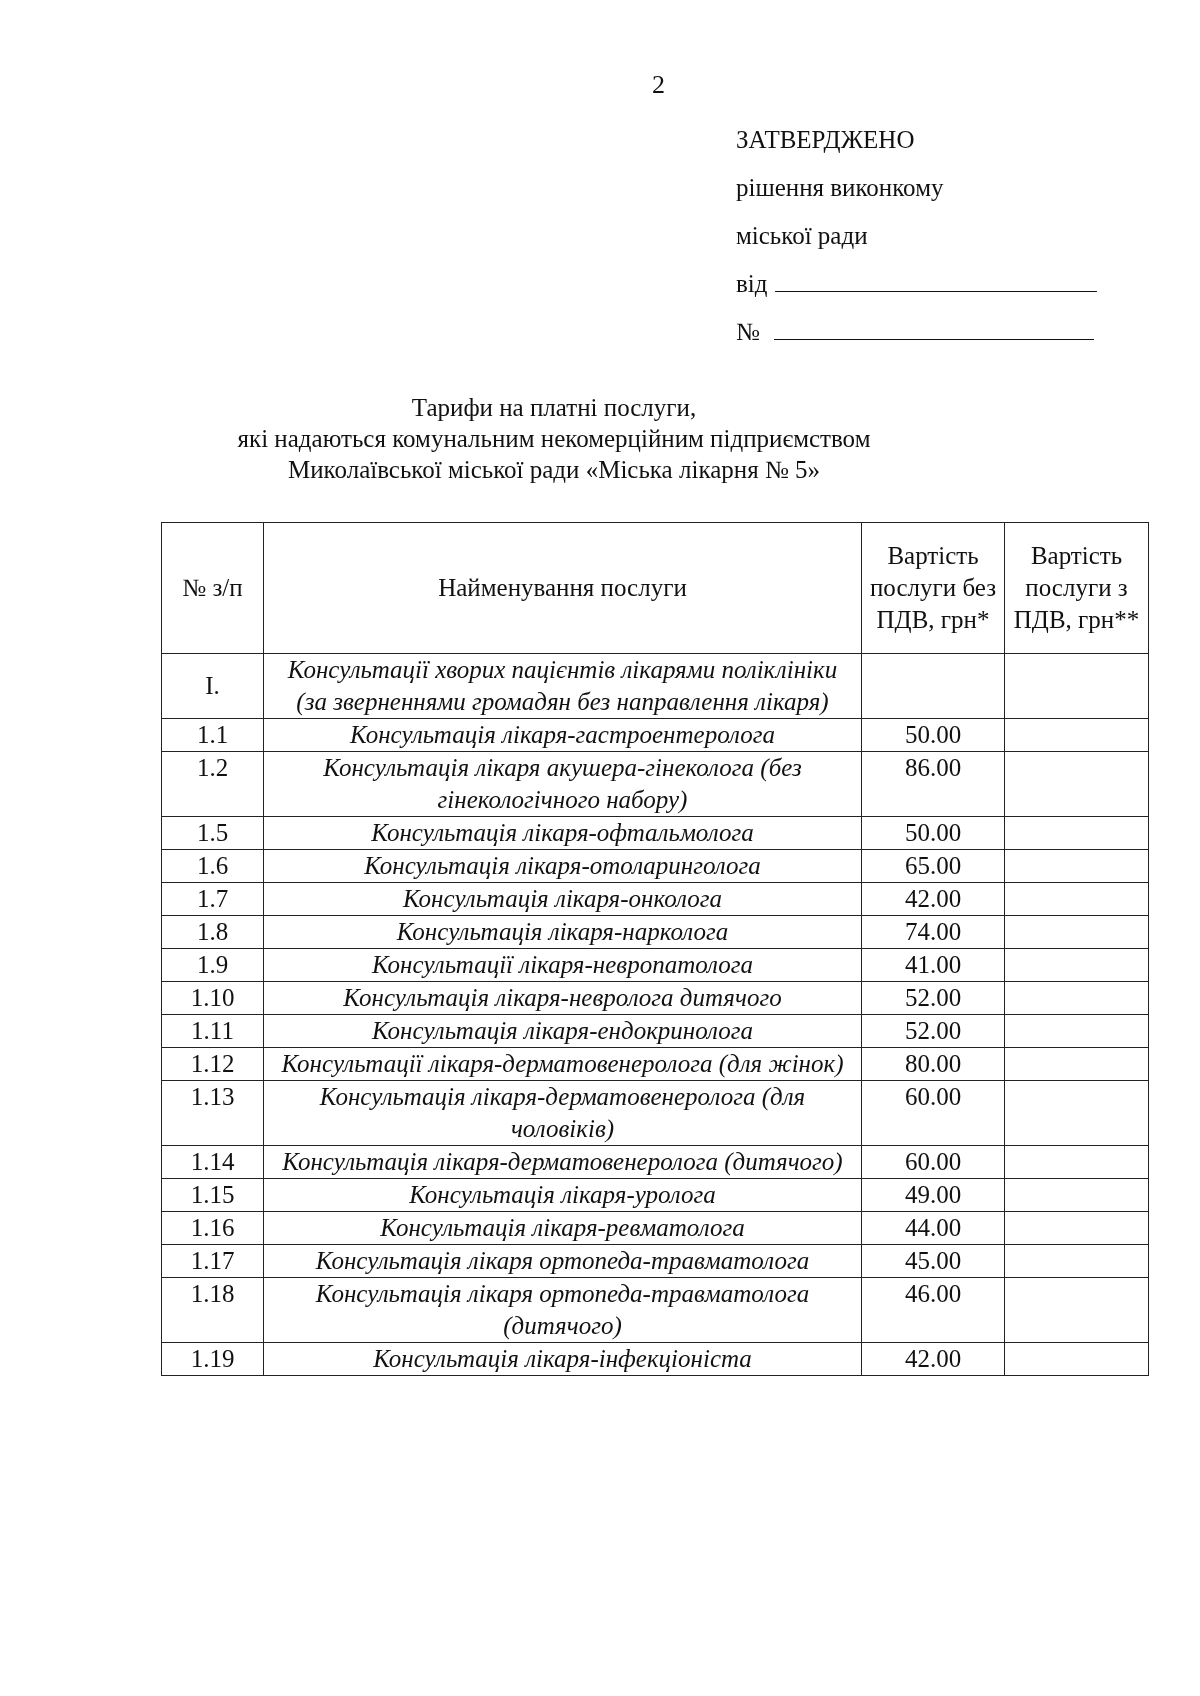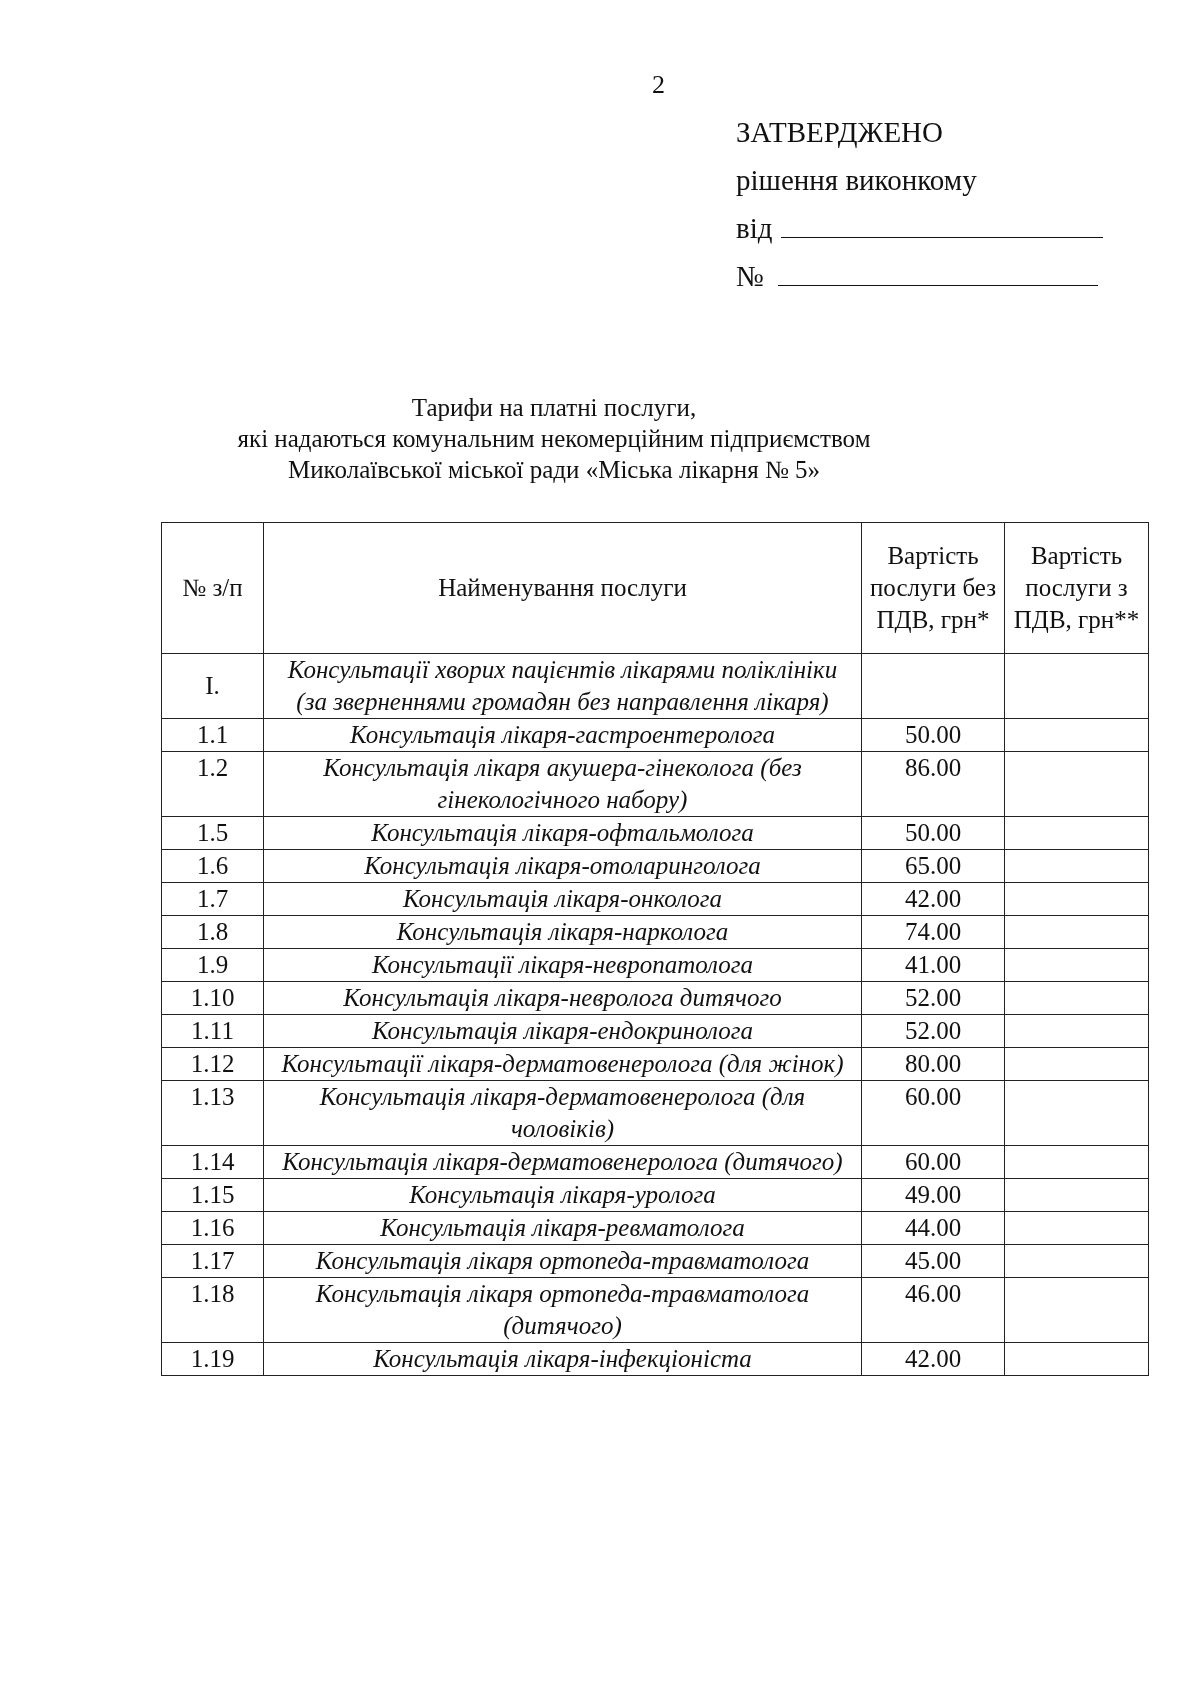--- a/index.html
+++ b/index.html
@@ -18,22 +18,22 @@
     .page-number {
       position: absolute;
       left: 652px;
       top: 72px;
       font-size: 26px;
       line-height: 1;
     }
     .approval {
       position: absolute;
       left: 736px;
-      top: 114px;
-      font-size: 29px;
+      top: 122px;
+      font-size: 25px;
     }
     .approval .line {
       height: 48px;
       line-height: 36px;
       white-space: nowrap;
     }
     .approval .blank {
       display: inline-block;
       border-bottom: 1.5px solid #111;
       vertical-align: baseline;
@@ -82,20 +82,21 @@
     td.vat { text-align: center; }
   </style>
 </head>
 <body>
 
 <div class="page-number">2</div>
 
 <div class="approval">
   <div class="line">ЗАТВЕРДЖЕНО</div>
   <div class="line">рішення виконкому</div>
+  <div class="line">міської ради</div>
   <div class="line">
     <span>від</span><span class="blank" style="width:322px;"></span>
   </div>
   <div class="line">
     <span>№</span><span class="blank" style="width:320px;margin-left:14px;"></span>
   </div>
 </div>
 
 <div class="title-block">
   <div>Тарифи на платні послуги,</div>

